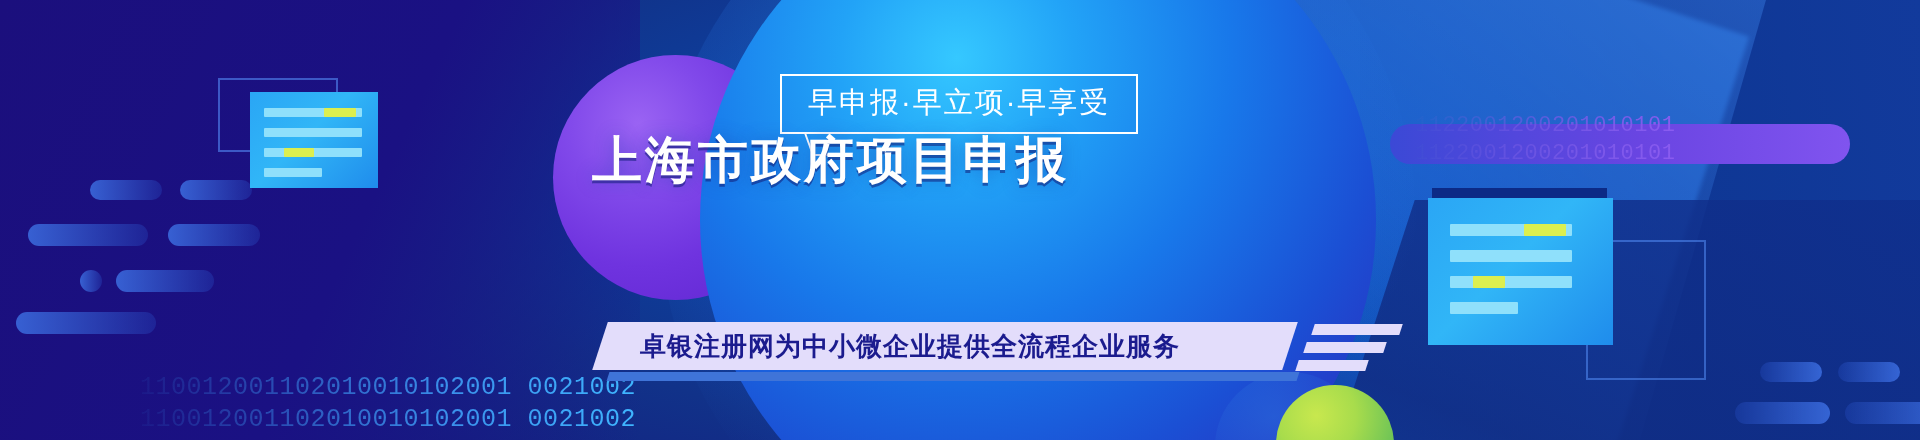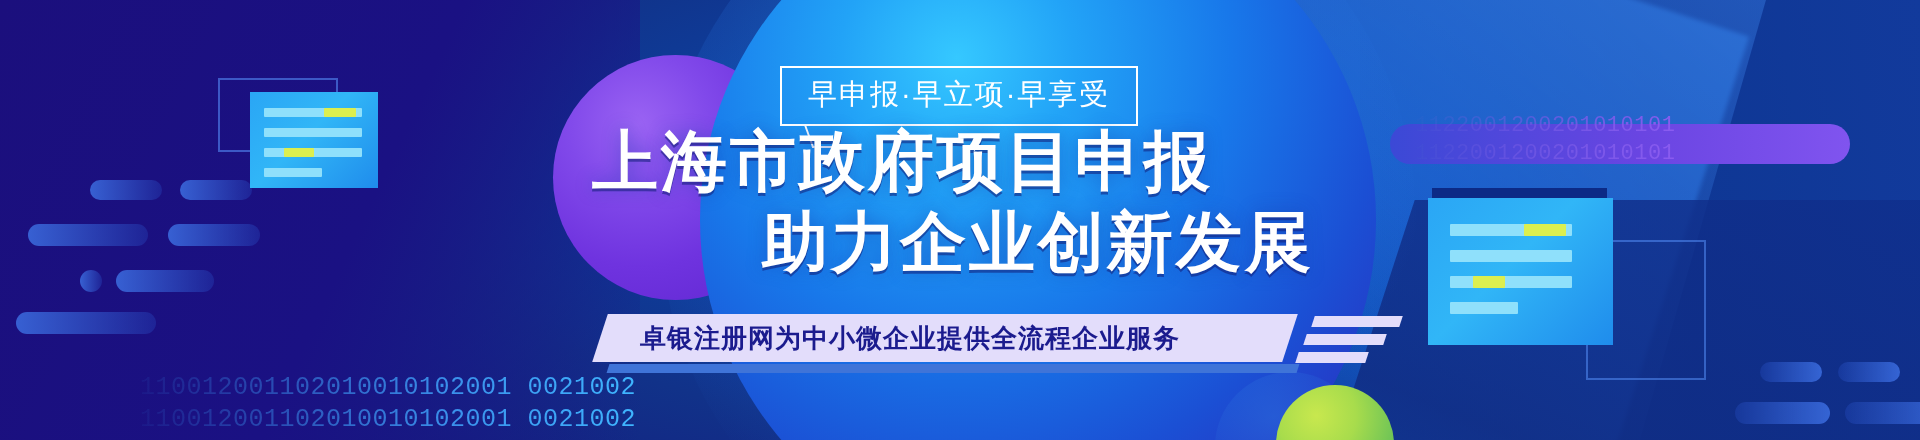--- a/index.html
+++ b/index.html
@@ -115,21 +115,21 @@
   .binary-left span{display:block;
     background:linear-gradient(90deg,rgba(40,90,190,.12) 0%,rgba(60,150,240,.95) 62%,#3fb6ff 100%);
     -webkit-background-clip:text;background-clip:text;color:transparent;margin-left:12px;}
   .binary-right{
     left:1415px;top:112px;font-size:22px;
   }
   .binary-right span{display:block;
     background:linear-gradient(90deg,rgba(60,110,200,.10) 0%,rgba(120,90,230,.75) 55%,#8b5cf0 100%);
     -webkit-background-clip:text;background-clip:text;color:transparent;}
   
-  .content{position:absolute;left:0;top:4px;width:1920px;height:388px;}
+  .content{position:absolute;left:0;top:12px;width:1920px;height:388px;}
   
   .tagline{
     position:absolute;left:780px;top:62px;
     border:2px solid #ffffff;
     padding:7px 26px 9px 26px;
     color:#ffffff;
     font-size:29px;
     font-weight:400;
     letter-spacing:2px;
     white-space:nowrap;
@@ -140,21 +140,21 @@
     border-left:2px solid #fff;
     border-bottom:2px solid #fff;
     width:22px;height:22px;
     transform:skewX(20deg);
     border-top:none;border-right:none;
     background:transparent;
   }
   .headline{
     position:absolute;left:592px;top:120px;
     color:#ffffff;
-    font-size:66px;
+    font-size:50px;
     font-weight:bold;
     letter-spacing:3px;
     line-height:1.14;
     white-space:nowrap;
     text-shadow:0 3px 0 rgba(18,30,120,.55), 0 0 18px rgba(20,60,170,.45);
   }
   .headline .l2{display:block;margin-left:170px;margin-top:6px;}
   
   .subbar-wrap{position:absolute;left:600px;top:310px;}
   .subbar{
@@ -255,21 +255,20 @@
       <div class="ln" style="left:22px;top:104px;width:68px;height:12px;"></div>
     </div>
   </div>
 
   <div class="content">
 
     <div class="tagline">早申报·早立项·早享受</div>
 
     <div class="headline">
       <span>上海市政府项目申报</span>
-      <span class="l2">助力企业创新发展</span>
     </div>
 
     <div class="subbar-wrap">
       <div class="subbar-underline"></div>
       <div class="subbar">
         <span class="subbar-txt">卓银注册网为中小微企业提供全流程企业服务</span>
       </div>
     </div>
 
     <div class="stripes">

